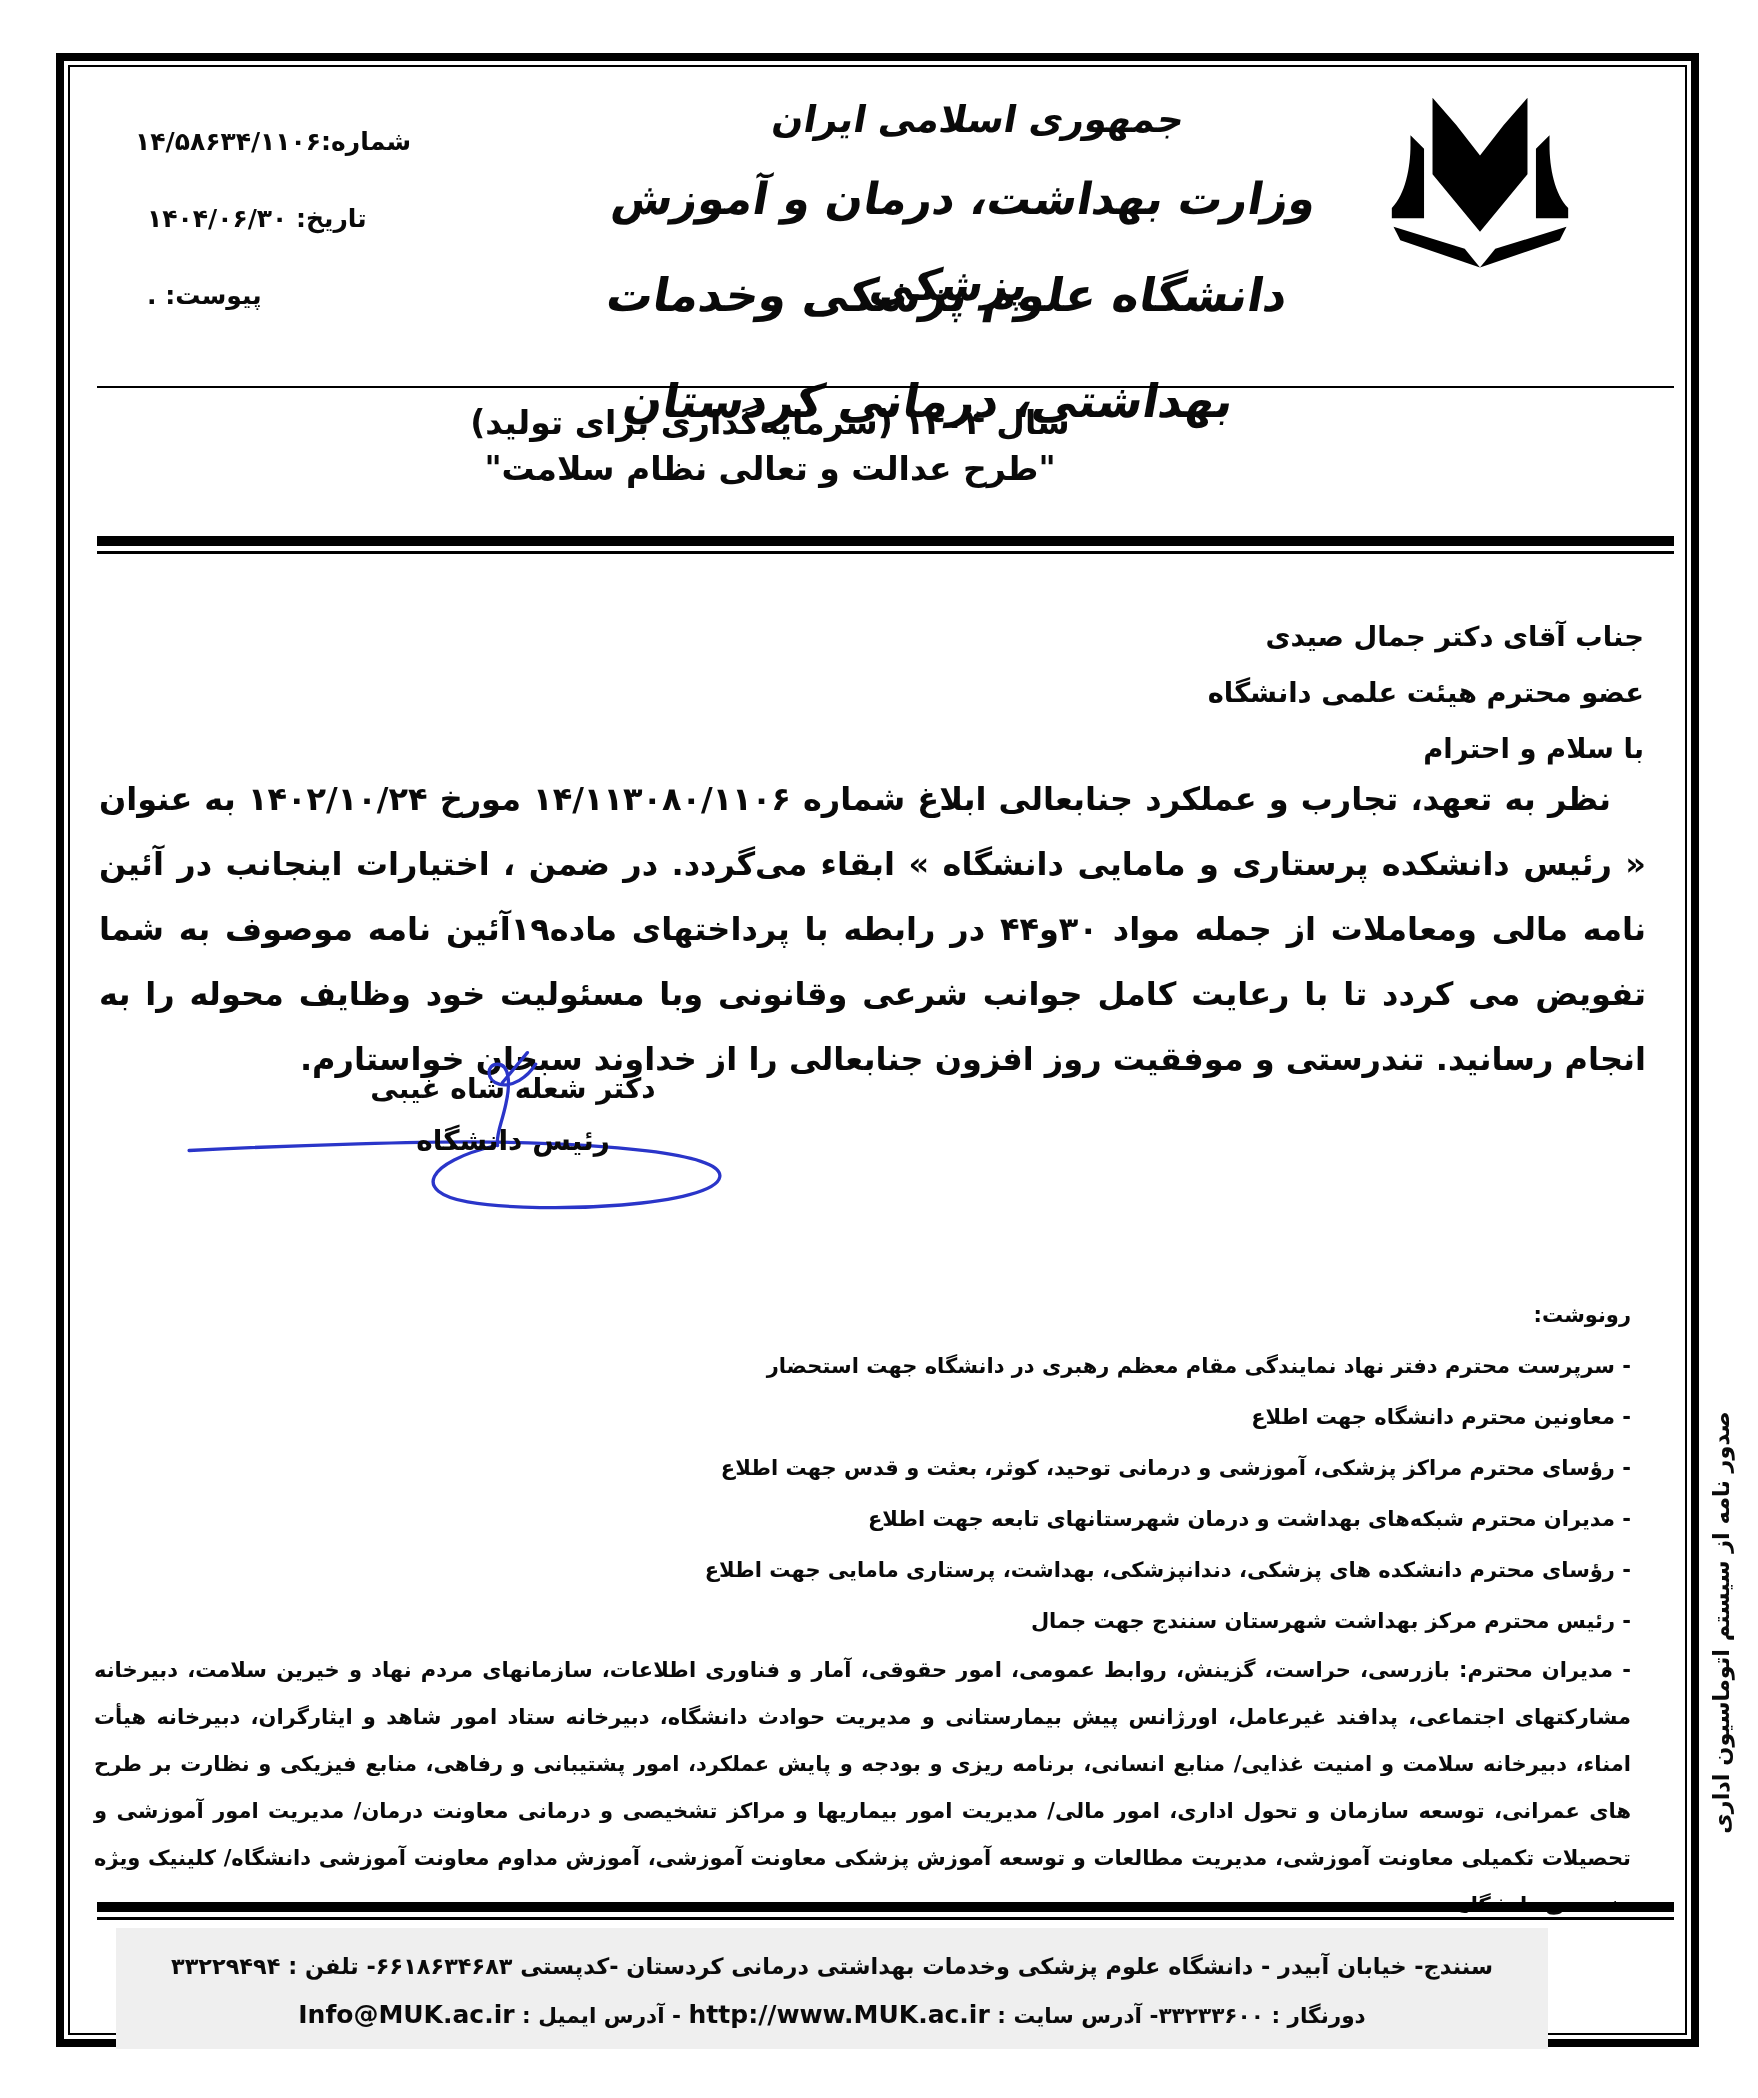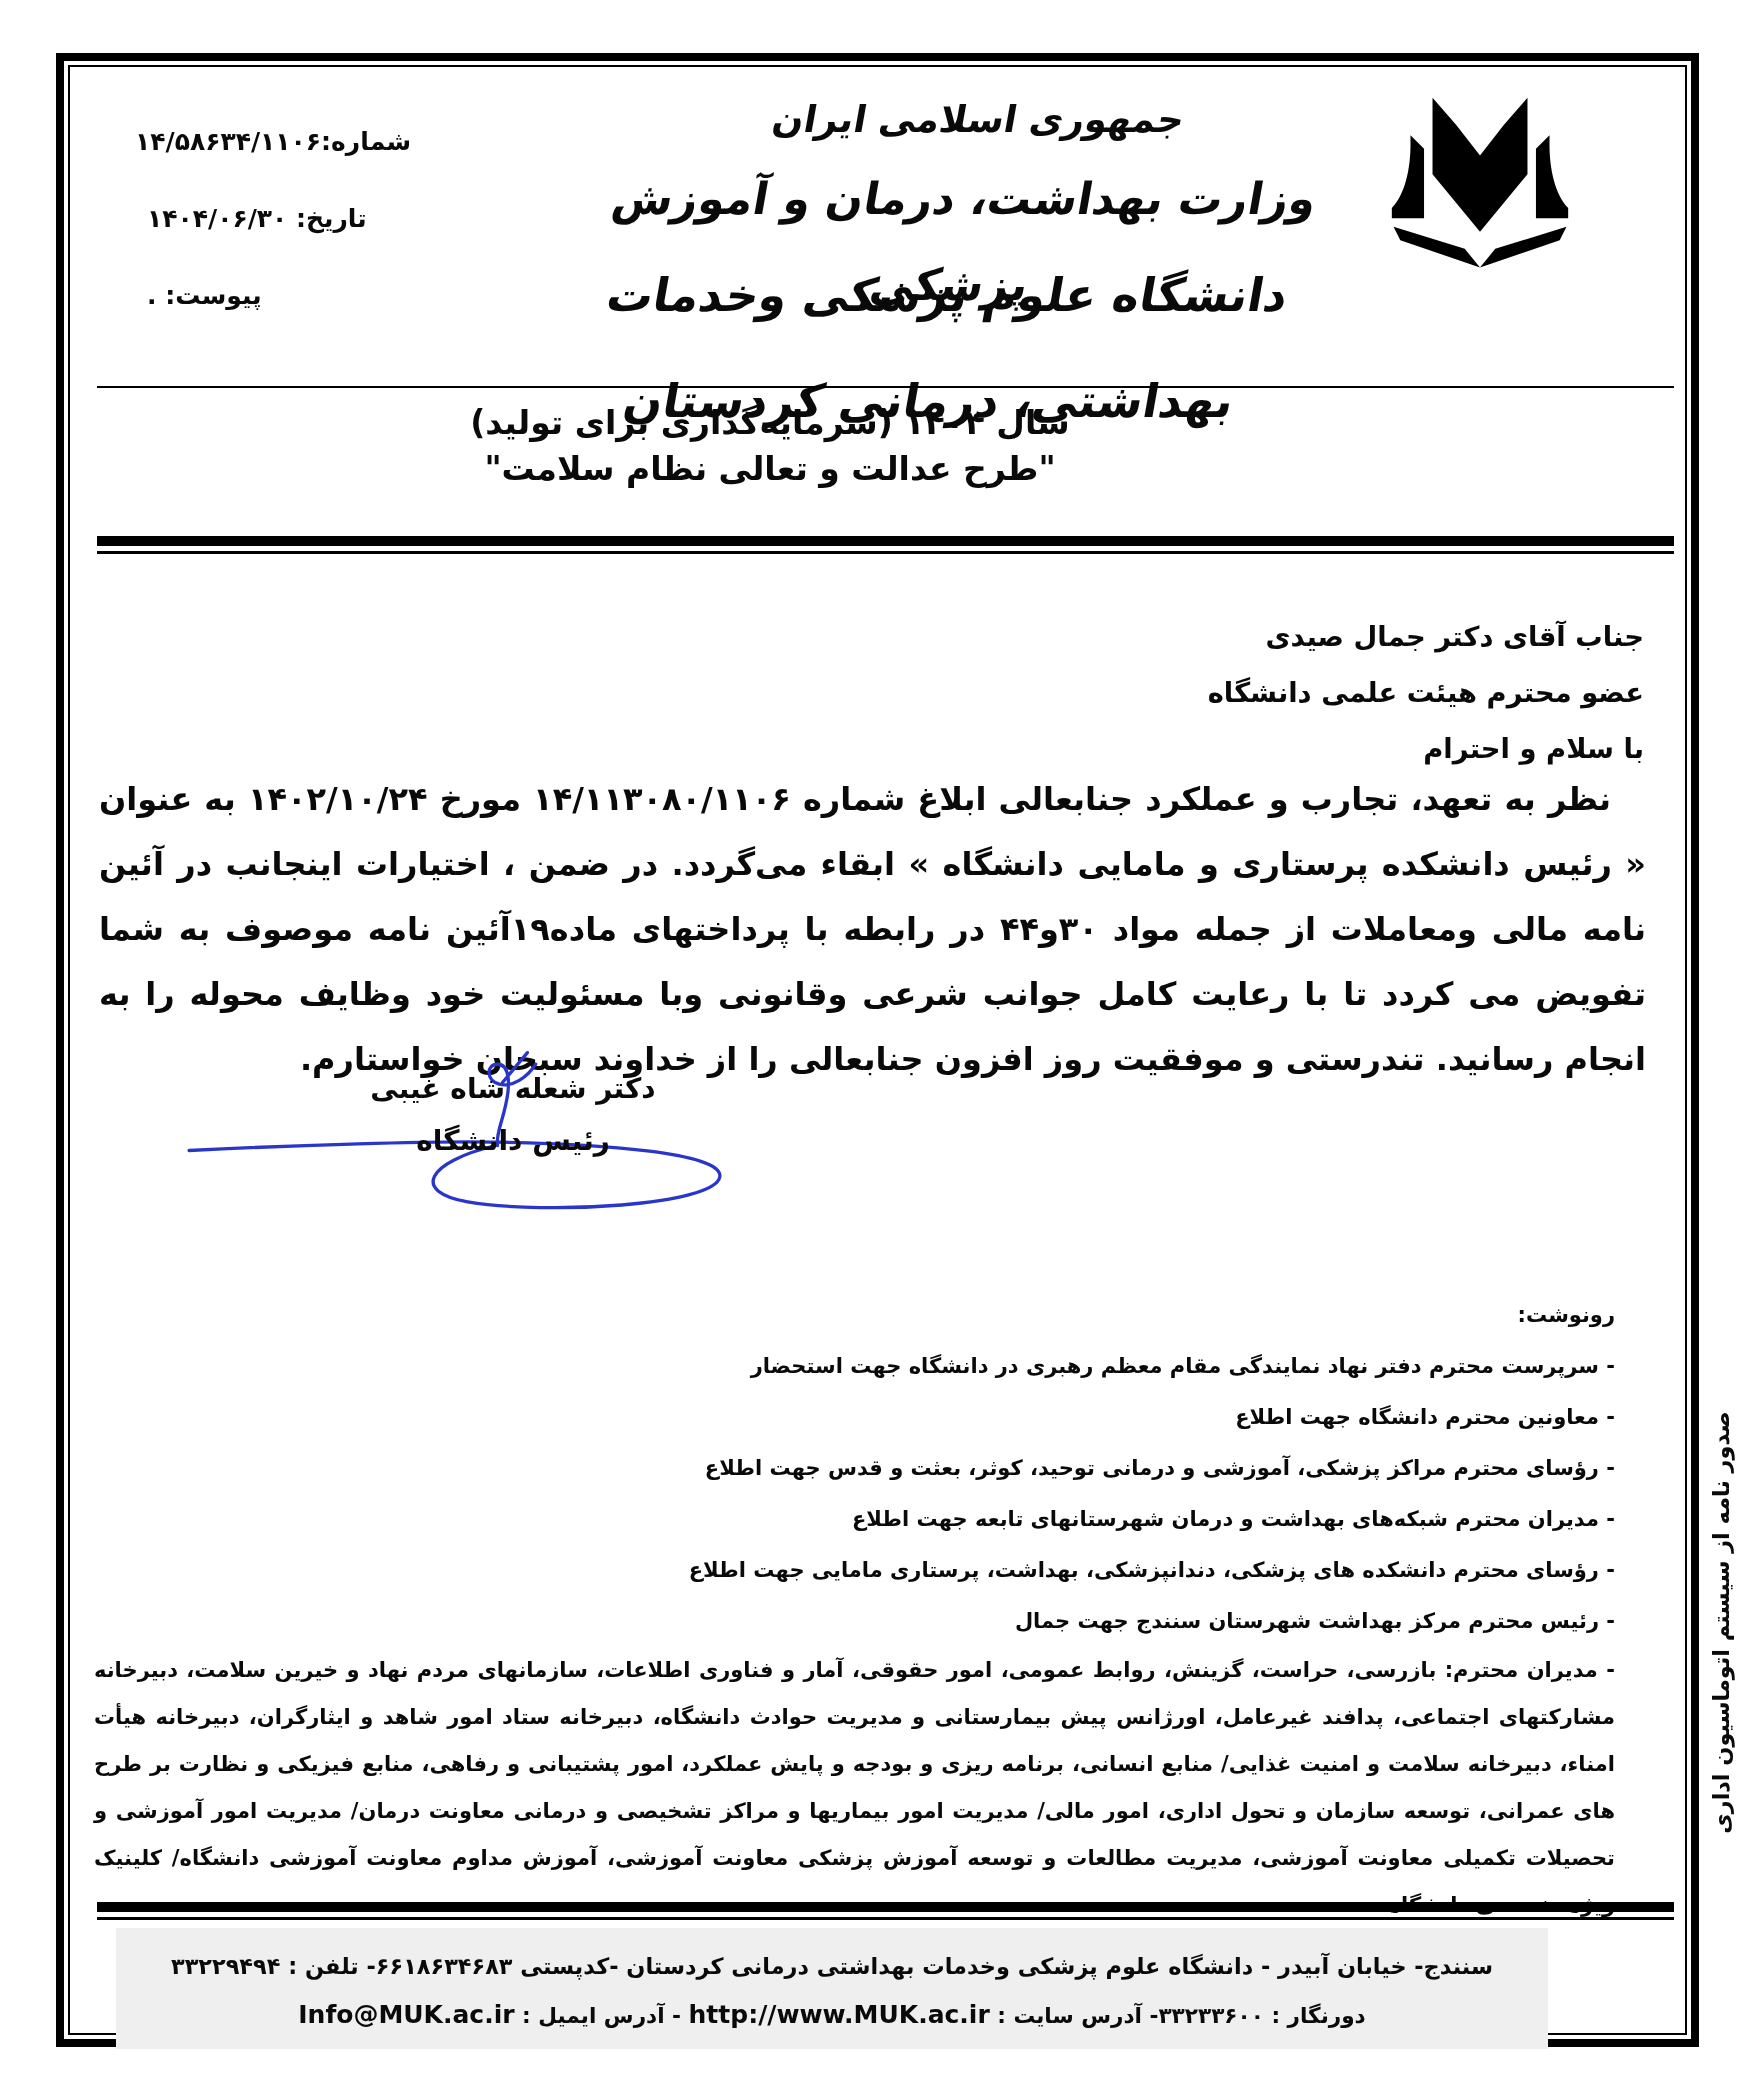--- a/index.html
+++ b/index.html
@@ -42,21 +42,21 @@
   .body-text{position:absolute;top:706px;left:35px;right:45px;direction:rtl;
              text-align:justify;font-size:32px;font-weight:700;line-height:65px;
              text-indent:35px;margin:0;}
   .body-text .b{font-weight:900;}
 
   .sig{position:absolute;top:1002px;left:266px;width:366px;text-align:center;
        direction:rtl;font-size:28px;font-weight:800;line-height:52px;z-index:2;}
   .sig-svg{position:absolute;top:985px;left:116px;width:582px;height:199px;z-index:1;}
 
   
-  .cc{position:absolute;top:1228px;left:30px;right:76px;direction:rtl;
+  .cc{position:absolute;top:1228px;left:30px;right:60px;direction:rtl;
       text-align:right;font-size:21px;font-weight:700;}
   .cc .cc-label{line-height:52px;}
   .cc .cc-item{line-height:51px;text-align:right;}
   .cc .cc-item.long{text-align:justify;line-height:47px;}
 
   
   .footer{position:absolute;top:1867px;left:52px;width:1432px;height:121px;
           background:#efefef;direction:rtl;text-align:center;}
   .footer .f1{padding-top:13.3px;font-size:22.4px;font-weight:800;line-height:50px;}
   .footer .f2{font-size:21.6px;font-weight:700;line-height:48px;}

